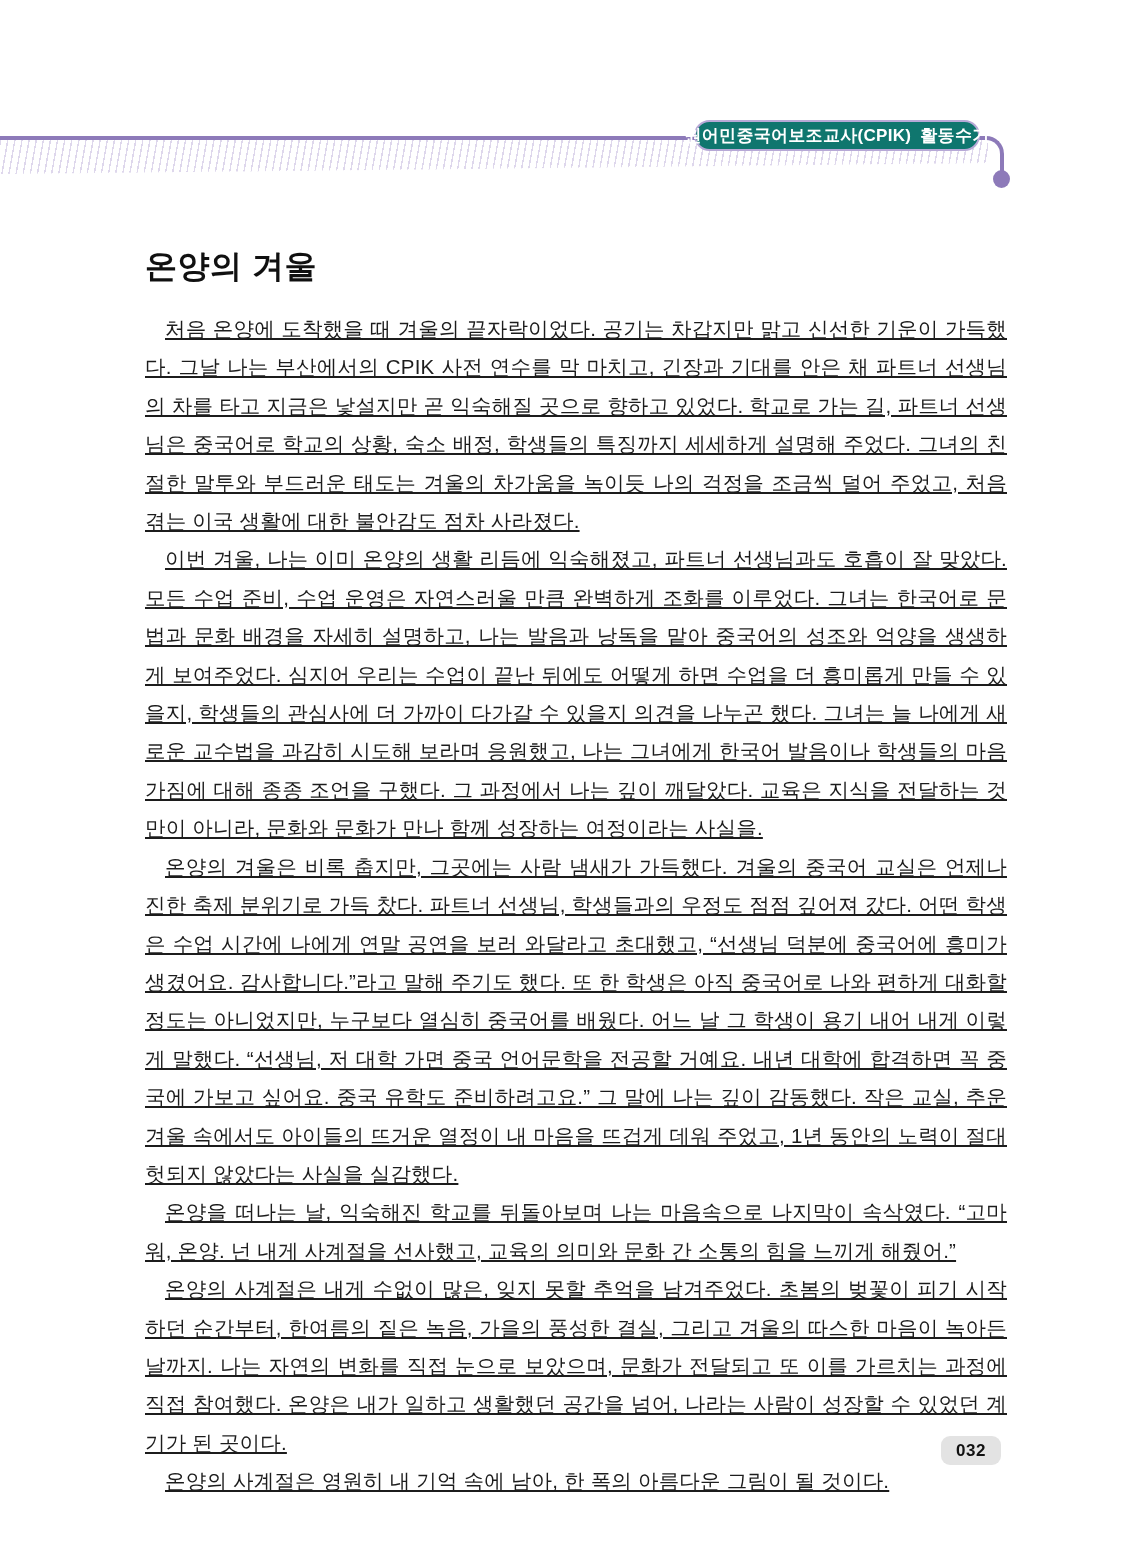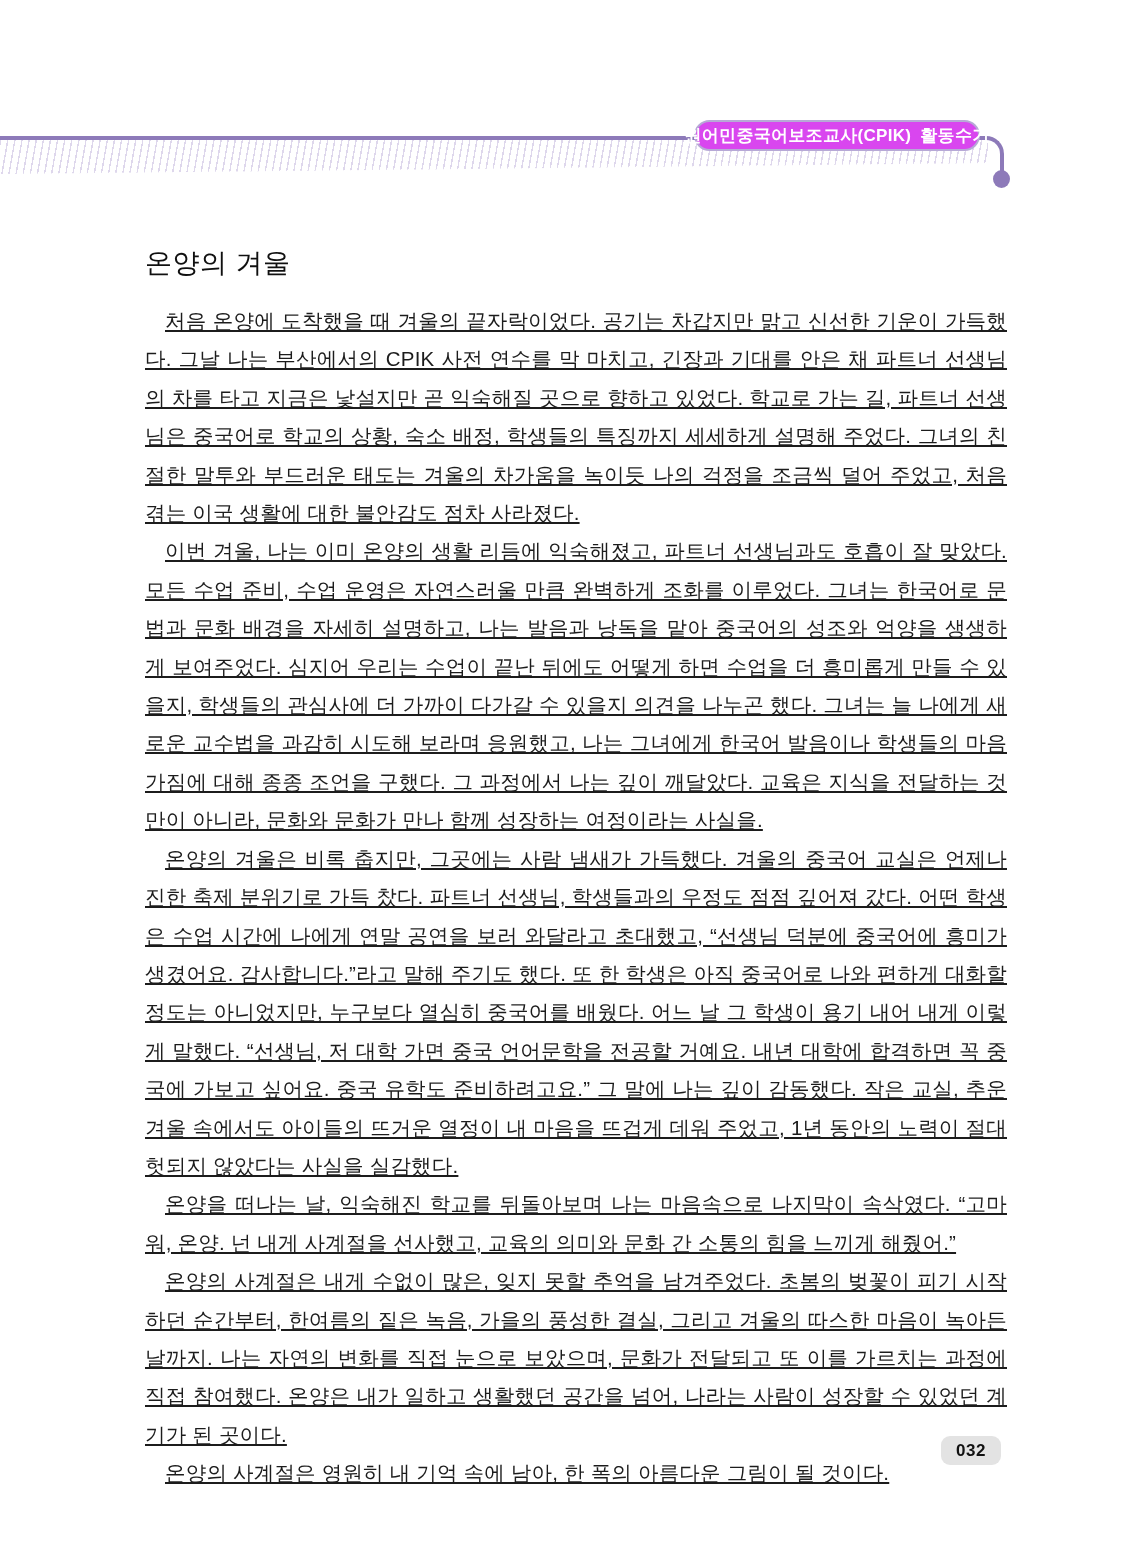--- a/index.html
+++ b/index.html
@@ -58,21 +58,21 @@
     border-radius: 50%;
     background: #8d7ab9;
   }
   .section-badge {
     position: absolute;
     left: 694px;
     top: 120px;
     width: 286px;
     height: 31px;
     box-sizing: border-box;
-    background: #d946ef;
+    background: #0f766e;
     border: 2px solid #b7a9d6;
     border-radius: 16px;
     display: flex;
     align-items: center;
     justify-content: center;
   }
   .section-badge span {
     color: #ffffff;
     font-size: 17px;
     font-weight: 700;
@@ -83,22 +83,22 @@
 
   
   .content {
     position: absolute;
     left: 145px;
     top: 245px;
     width: 862px;
   }
   .article-title {
     margin: 0 0 21px 0;
-    font-size: 27px;
-    font-weight: 400;
+    font-size: 32px;
+    font-weight: 700;
     color: #101010;
     letter-spacing: 0.5px;
   }
   .para {
     margin: 0;
     font-size: 20.5px;
     line-height: 38.4px;
     color: #1c1c1c;
     text-align: justify;
     text-indent: 20px;

